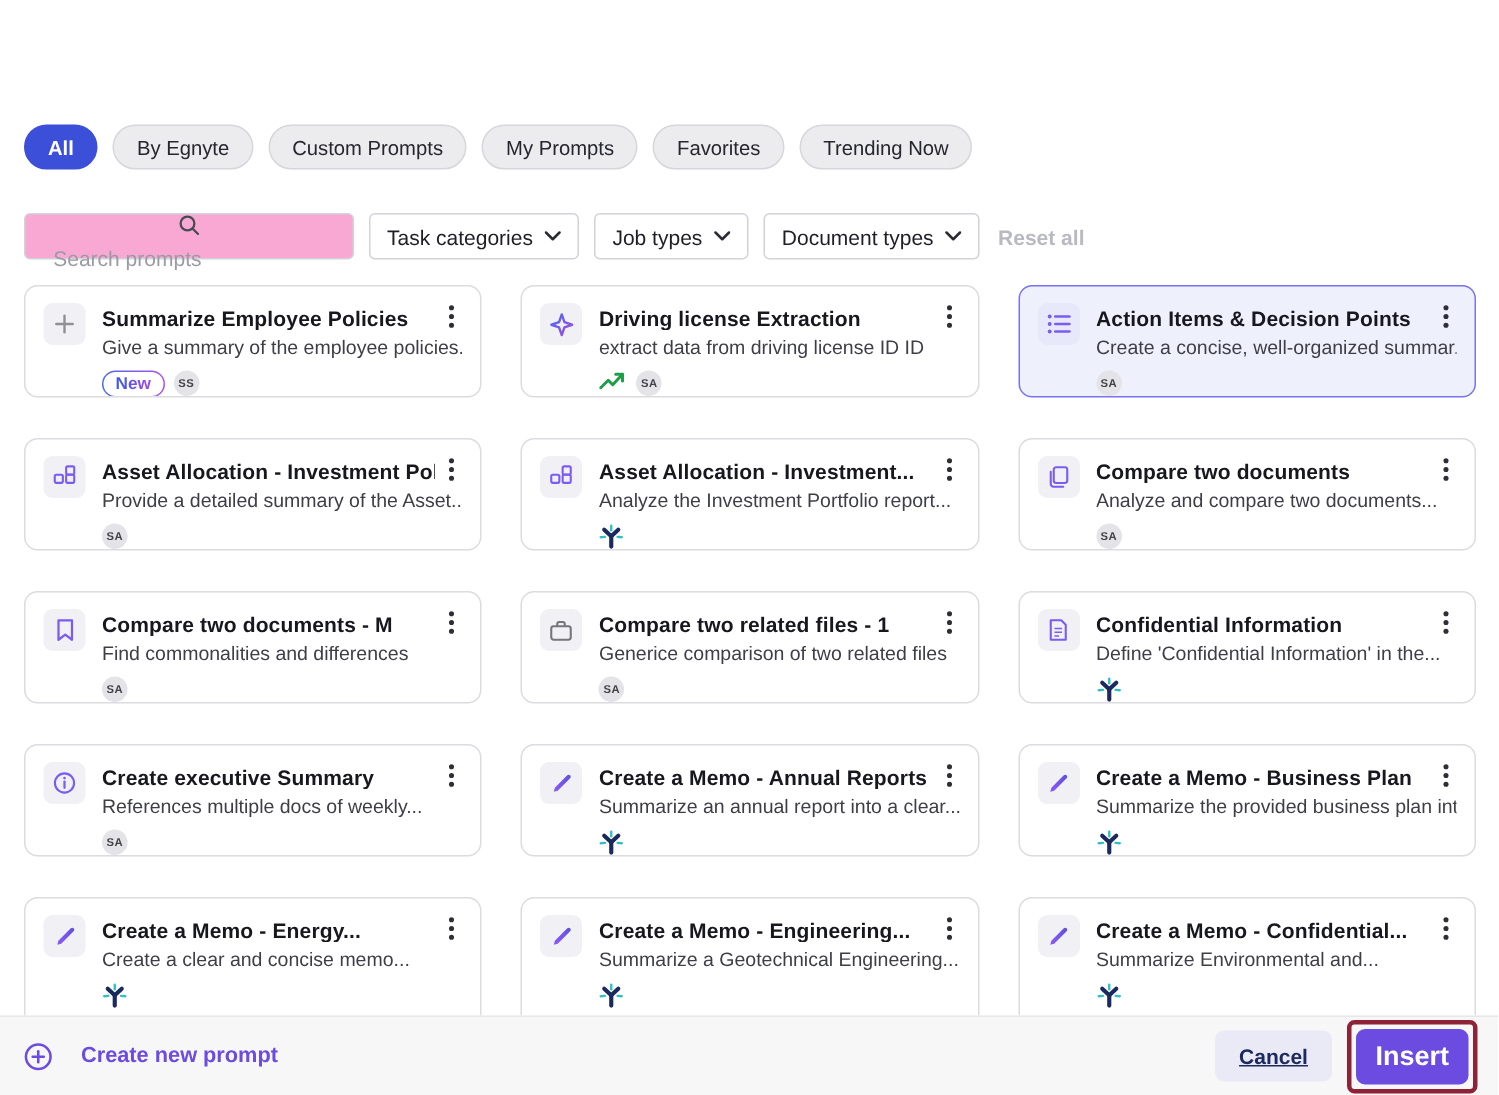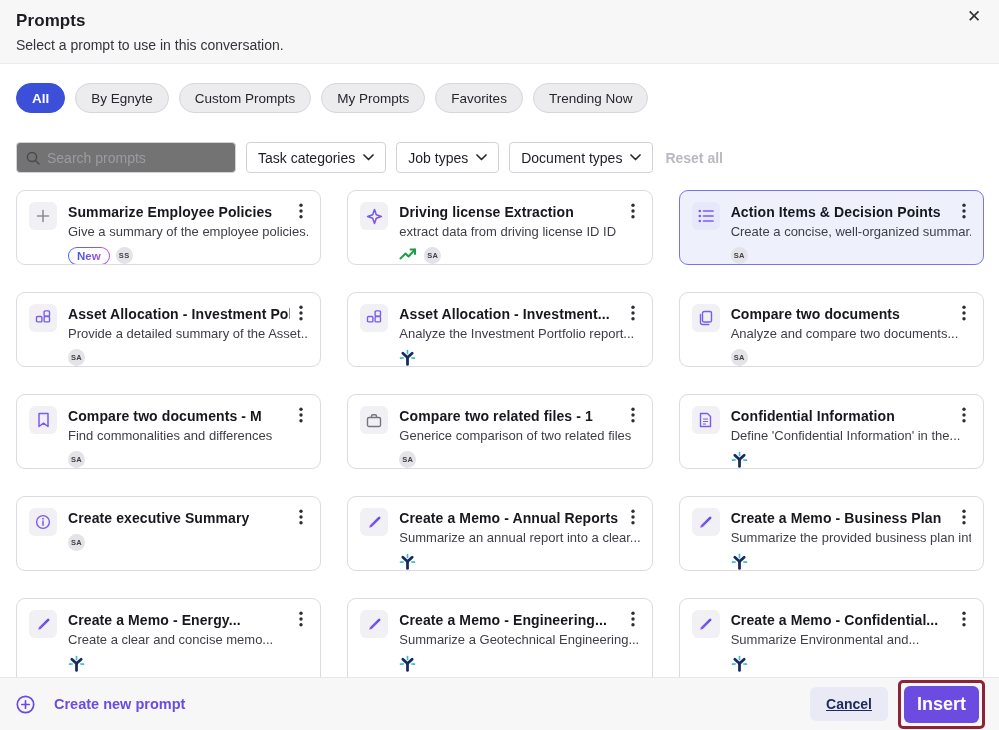--- a/index.html
+++ b/index.html
@@ -22,21 +22,21 @@
   
   .pills { position: absolute; top: 83px; left: 16px; right: 16px; display: flex; gap: 10px; }
   .pill { height: 30px; padding: 0 15px; border-radius: 15px; font-size: 13.5px; font-weight: 500;
           display: inline-flex; align-items: center; cursor: pointer;
           background: #ececef; border: 1px solid #d6d6db; color: #26262e; }
   .pill.selected { background: #3b4fd8; border-color: #3b4fd8; color: #fff; font-weight: 600; }
 
   
   .toolbar { position: absolute; top: 142px; left: 16px; right: 16px; display: flex; gap: 10px; align-items: center; }
   .search-box { width: 220px; height: 31px; border: 1px solid #d2d2d8; border-radius: 4px;
-                display: flex; align-items: center; padding: 0 9px; gap: 7px; background: #737373; }
+                display: flex; align-items: center; padding: 0 9px; gap: 7px; background: #f9a8d4; flex-direction: column; }
   .search-box input { border: none; outline: none; flex: 1; font-size: 14px; color: #2a2a32;
                       font-family: "Liberation Sans", sans-serif; background: transparent; }
   .search-box input::placeholder { color: #9b9ba3; }
   .dd-btn { height: 31px; border: 1px solid #d2d2d8; border-radius: 4px; background: #fff;
             padding: 0 11px; font-size: 14px; font-weight: 500; color: #1e1e26; cursor: pointer;
             display: inline-flex; align-items: center; gap: 8px; font-family: "Liberation Sans", sans-serif; }
   .reset-btn { border: none; background: transparent; font-size: 14px; font-weight: 600;
                color: #b9b9c1; margin-left: 2px; cursor: default; font-family: "Liberation Sans", sans-serif; }
 
   
@@ -83,25 +83,20 @@
   .highlight-box { border: 3px solid #8e2236; border-radius: 5px; padding: 3px; display: inline-flex; }
   .insert-btn { background: #6c4be0; border: none; border-radius: 6px; padding: 8px 13px;
                 font-size: 18px; font-weight: 700; color: #fff; cursor: pointer;
                 font-family: "Liberation Sans", sans-serif; }
 </style>
 </head>
 <body>
 
 <div class="modal">
 
-  <div class="header">
-    <h1>Prompts</h1>
-    <p>Select a prompt to use in this conversation.</p>
-    <button class="close-btn">✕</button>
-  </div>
 
   <div class="pills" id="pills">
       <button class="pill selected">All</button>
       <button class="pill">By Egnyte</button>
       <button class="pill">Custom Prompts</button>
       <button class="pill">My Prompts</button>
       <button class="pill">Favorites</button>
       <button class="pill">Trending Now</button>
     </div>
 
@@ -411,20 +406,21 @@
       <div class="card-top">
         <span class="card-title">Create executive Summary</span>
         <span class="kebab">
           <svg width="4" height="16" viewBox="0 0 4 16">
                   <circle cx="2" cy="2.2" r="1.7" fill="#2e2e36"></circle>
                   <circle cx="2" cy="8" r="1.7" fill="#2e2e36"></circle>
                   <circle cx="2" cy="13.8" r="1.7" fill="#2e2e36"></circle>
                 </svg>
         </span>
       </div>
+      <div class="card-desc">References multiple docs of weekly...</div>
       <div class="card-badges">
               <span class="badge-avatar">SA</span>
             </div>
     </div>
   </div>
         <div class="card">
     <span class="card-icon">
             <svg width="15" height="15" viewBox="0 0 15 15">
               <defs>
                 <linearGradient id="gpe" x1="0" y1="1" x2="1" y2="0">

